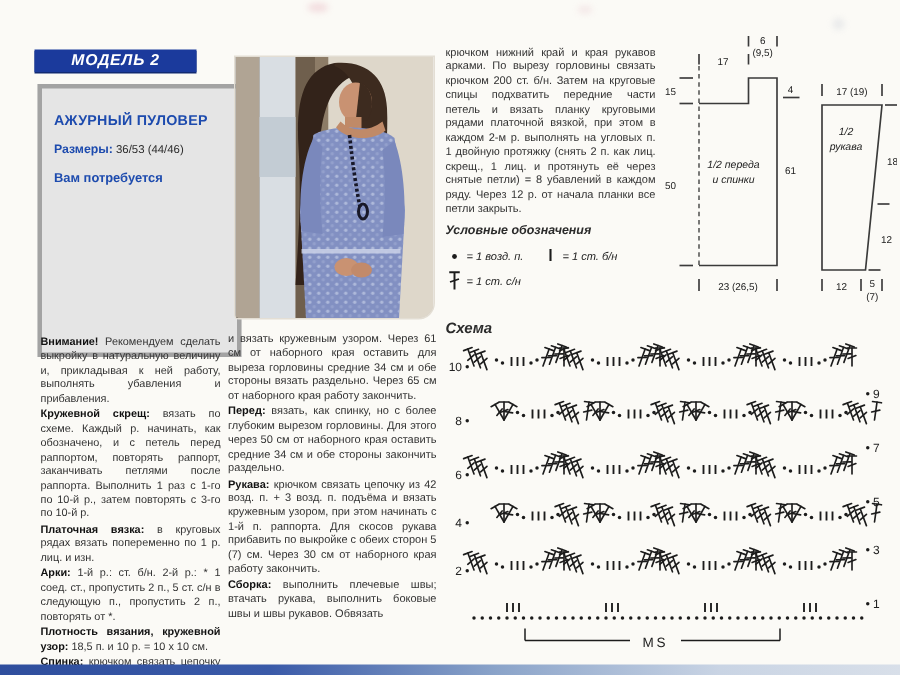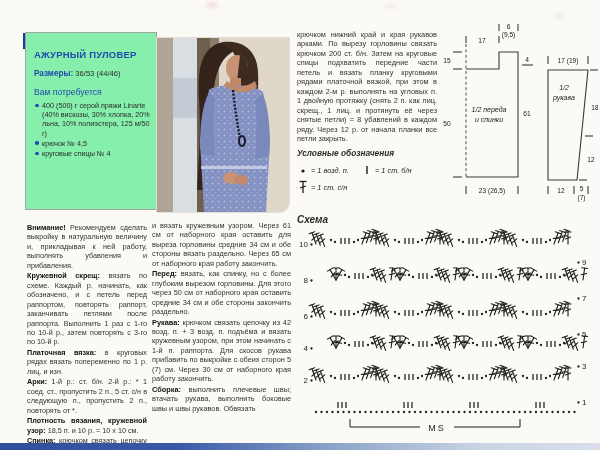--- a/index.html
+++ b/index.html
@@ -4,26 +4,26 @@
 <style>
   html,body{margin:0;padding:0;}
   .page{position:relative;width:600px;height:450px;background:#fbfaf6;overflow:hidden;
         font-family:"Liberation Sans",sans-serif;color:#2b2b2b;}
   
   .smudge{position:absolute;border-radius:50%;filter:blur(2px);}
   
   .banner{position:absolute;left:23px;top:33px;width:108px;height:15px;background:#1b3a9c;
           color:#fff;font-weight:bold;font-style:italic;font-size:10.5px;line-height:15px;
           text-align:center;letter-spacing:.5px;box-shadow:0 1px 0 #122a72;}
-  .info-panel{position:absolute;left:25px;top:32px;width:130px;height:176px;border:1px solid #a3a3a3;background:#86efac;}
+  .info-panel{position:absolute;left:25px;top:56px;width:130px;height:176px;border:3px solid #a3a3a3;background:#e5e5e5;}
   .info-inner{padding:16px 6px 0 8px;}
   .ptitle{color:#1d4bae;font-weight:bold;font-size:9.5px;margin:0 0 9px 0;letter-spacing:.2px;}
   .sizes{font-size:7.6px;margin-bottom:9px;}
   .sizes b{color:#1d4bae;font-size:8.2px;}
-  .mat-head{color:#1d4bae;font-weight:normal;font-size:8.6px;margin-bottom:4px;}
+  .mat-head{color:#1d4bae;font-weight:bold;font-size:8.6px;margin-bottom:4px;}
   ul.mats{list-style:none;margin:0;padding:0;font-size:7.2px;line-height:9.2px;}
   ul.mats li{position:relative;padding-left:8px;margin-bottom:1px;}
   ul.mats li::before{content:"";position:absolute;left:1px;top:2.5px;width:3.5px;height:3.5px;
           border-radius:50%;background:#1d4bae;}
   
   .photo{position:absolute;left:157px;top:38px;width:132px;height:174px;border-radius:0 0 10px 2px;
          overflow:hidden;box-shadow:0 0 0 1px #e3ded4;}
   
   .col{position:absolute;font-size:7.25px;line-height:9.45px;text-align:justify;color:#333;}
   .col p{margin:0 0 1px 0;}
@@ -59,25 +59,20 @@
   </div>
 
   <div class="info-panel">
     <div class="info-inner">
       <div class="ptitle">АЖУРНЫЙ ПУЛОВЕР</div>
       <div class="sizes">
         <b>Размеры:</b>
         <span>36/53 (44/46)</span>
       </div>
       <div class="mat-head">Вам потребуется</div>
-      <ul class="mats" id="mats">
-          <li>400 (500) г серой пряжи Linarte (40% вискозы, 30% хлопка, 20% льна, 10% полиэстера, 125 м/50 г)</li>
-          <li>крючок № 4,5</li>
-          <li>круговые спицы № 4</li>
-        </ul>
     </div>
   </div>
 
   <div class="photo">
     <svg width="132" height="174" viewBox="0 0 132 174">
       <defs>
         <pattern id="lace" width="6" height="6" patternUnits="userSpaceOnUse">
           <circle cx="1.5" cy="1.5" r="1.1" fill="#b9c3e0" opacity="0.8"></circle>
           <circle cx="4.5" cy="4.5" r="1.1" fill="#97a4ce" opacity="0.8"></circle>
         </pattern>

